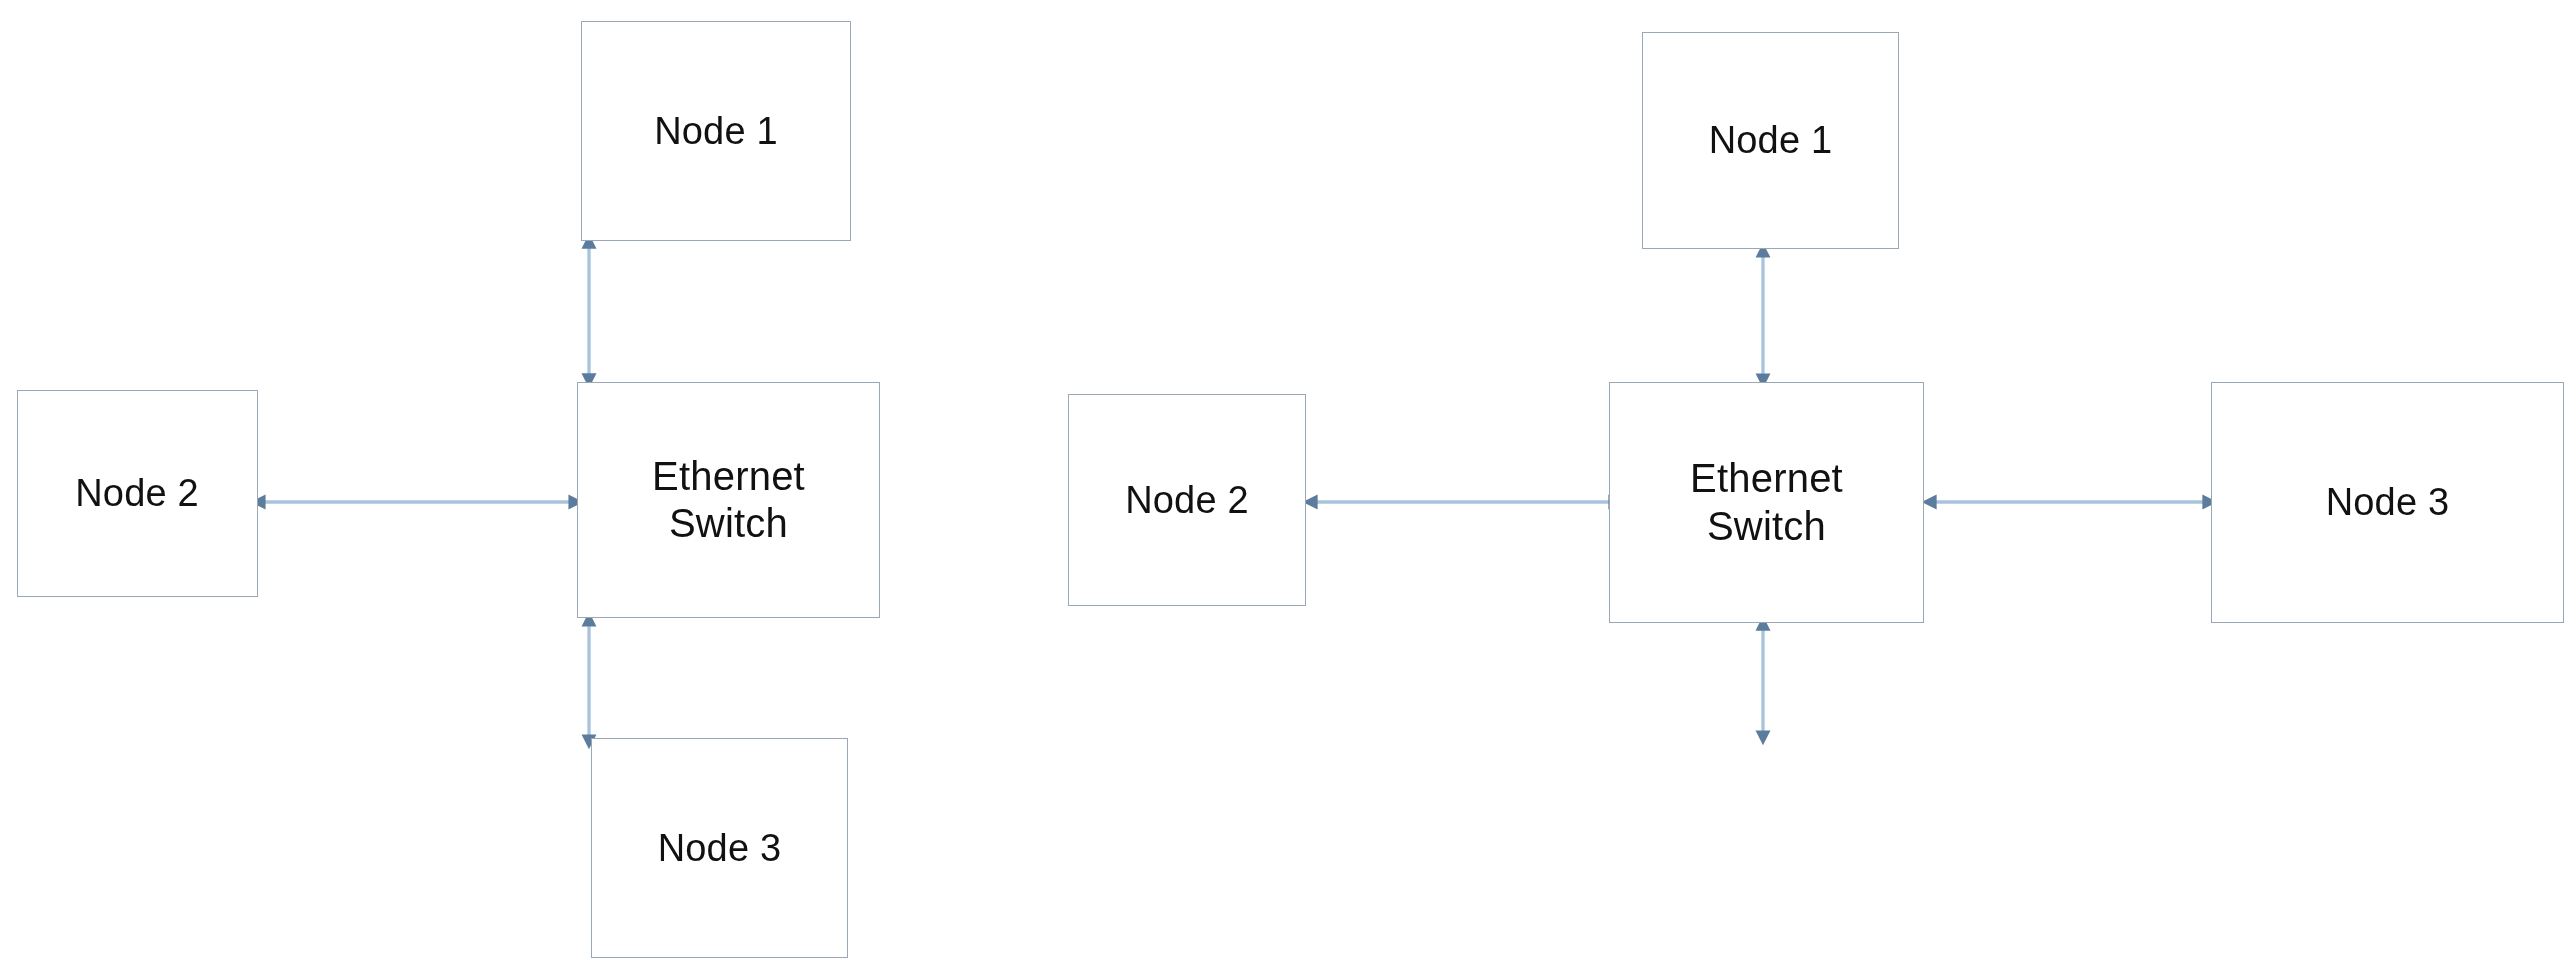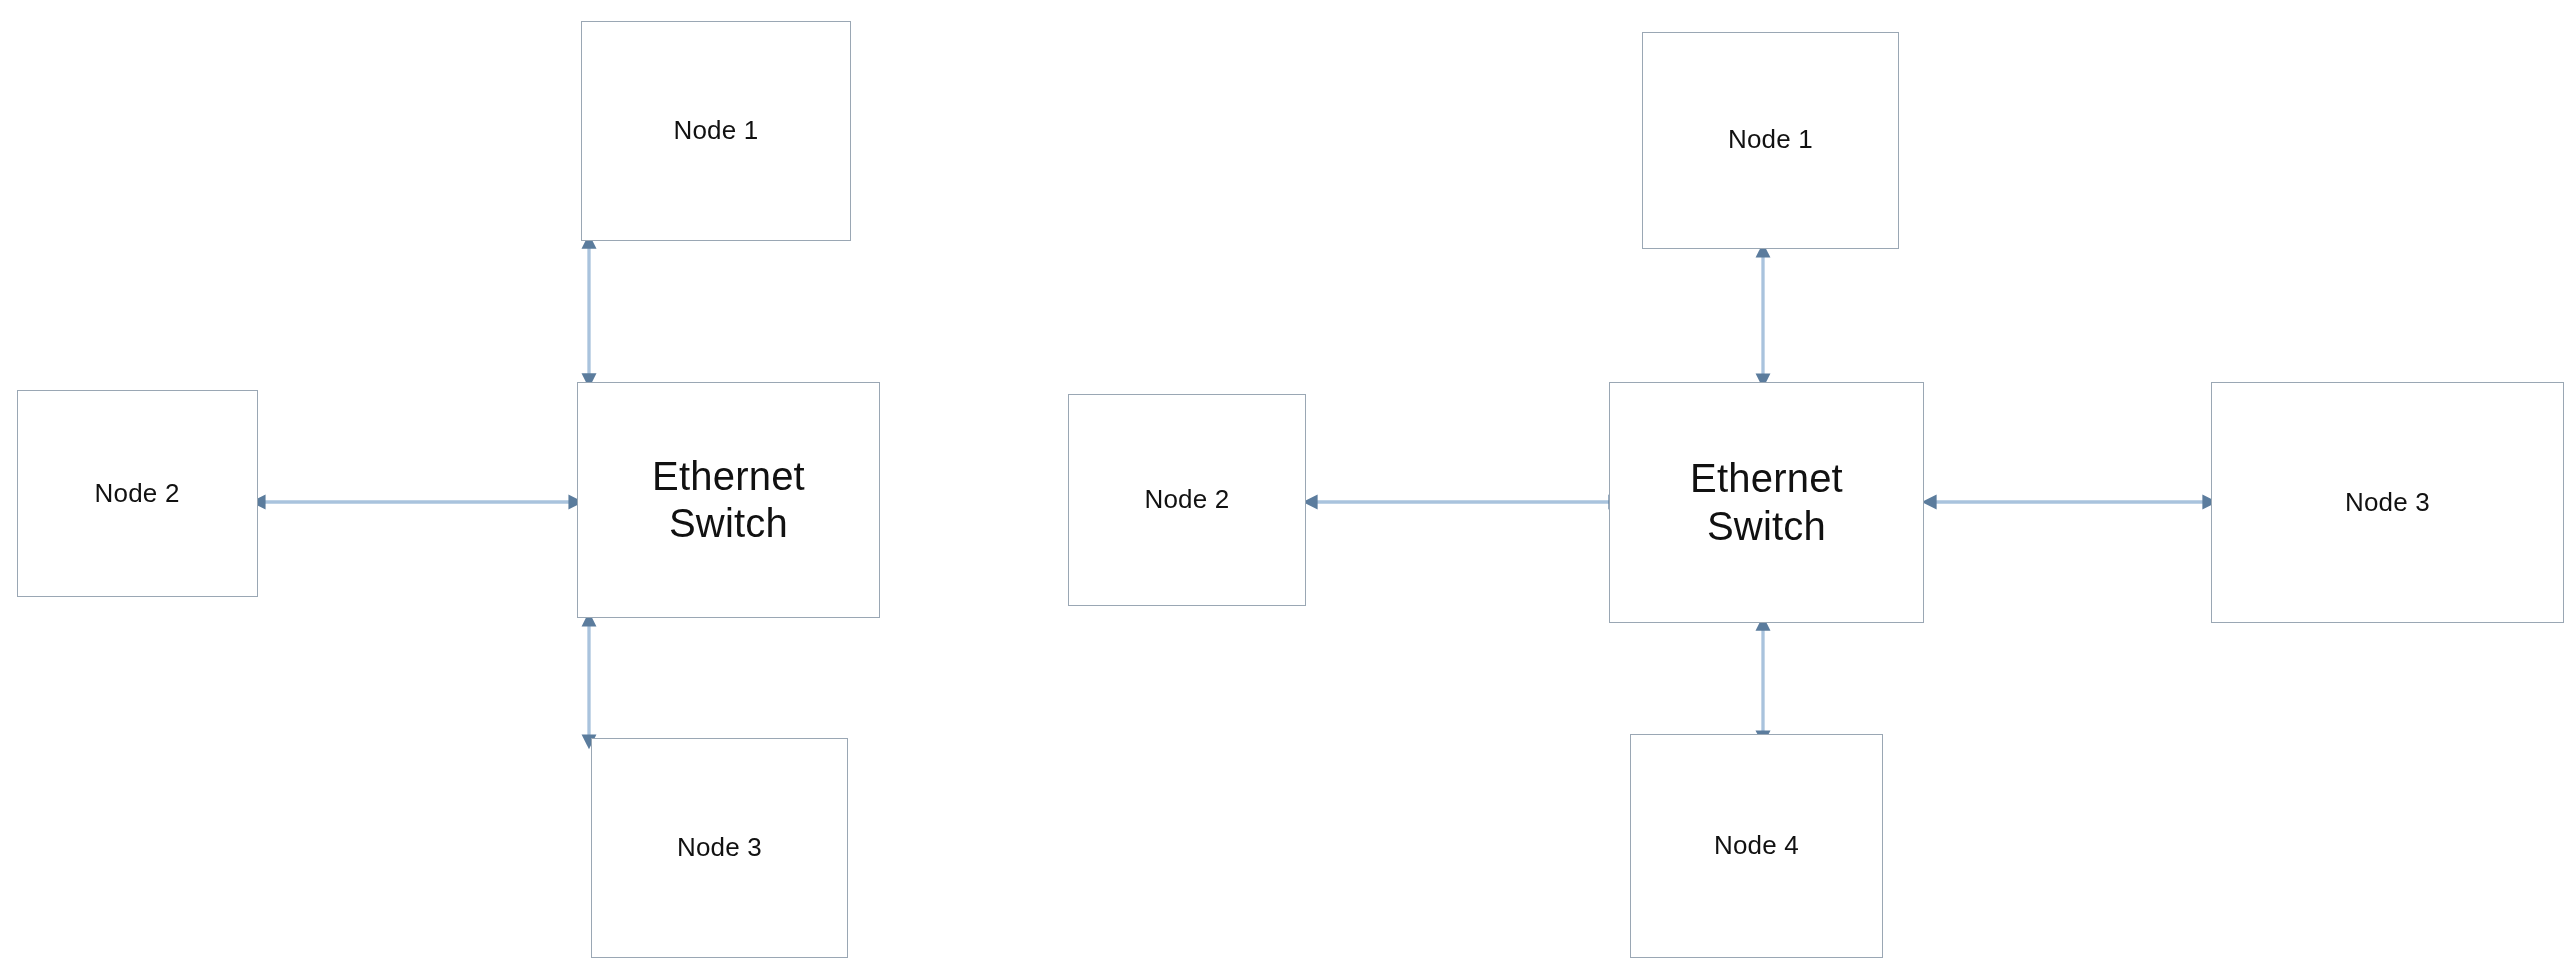--- a/index.html
+++ b/index.html
@@ -32,21 +32,21 @@
     background: #ffffff;
     border: 1.7px solid #9aa7b4;
     display: flex;
     align-items: center;
     justify-content: center;
     text-align: center;
   }
   .node-label {
     color: #111111;
     font-family: "Liberation Sans", sans-serif;
-    font-size: 26px;
+    font-size: 38px;
     line-height: 1.12;
     letter-spacing: 0.2px;
     white-space: pre-line;
     padding: 0 5px;
   }
   .switch-label {
     font-size: 40px;
     line-height: 1.18;
   }
 
@@ -144,20 +144,17 @@
 
     <div class="node-box" style="left:680px; top:382px; width:315px; height:241px;">
       <span class="node-label switch-label">Ethernet
 Switch</span>
     </div>
 
     <div class="node-box" style="left:1282px; top:382px; width:353px; height:241px;">
       <span class="node-label">Node 3</span>
     </div>
 
-    <div class="node-box" style="left:701px; top:734px; width:253px; height:224px;">
-      <span class="node-label">Node 4</span>
-    </div>
 
   </div>
 
 </div>
 
 
 </body></html>

